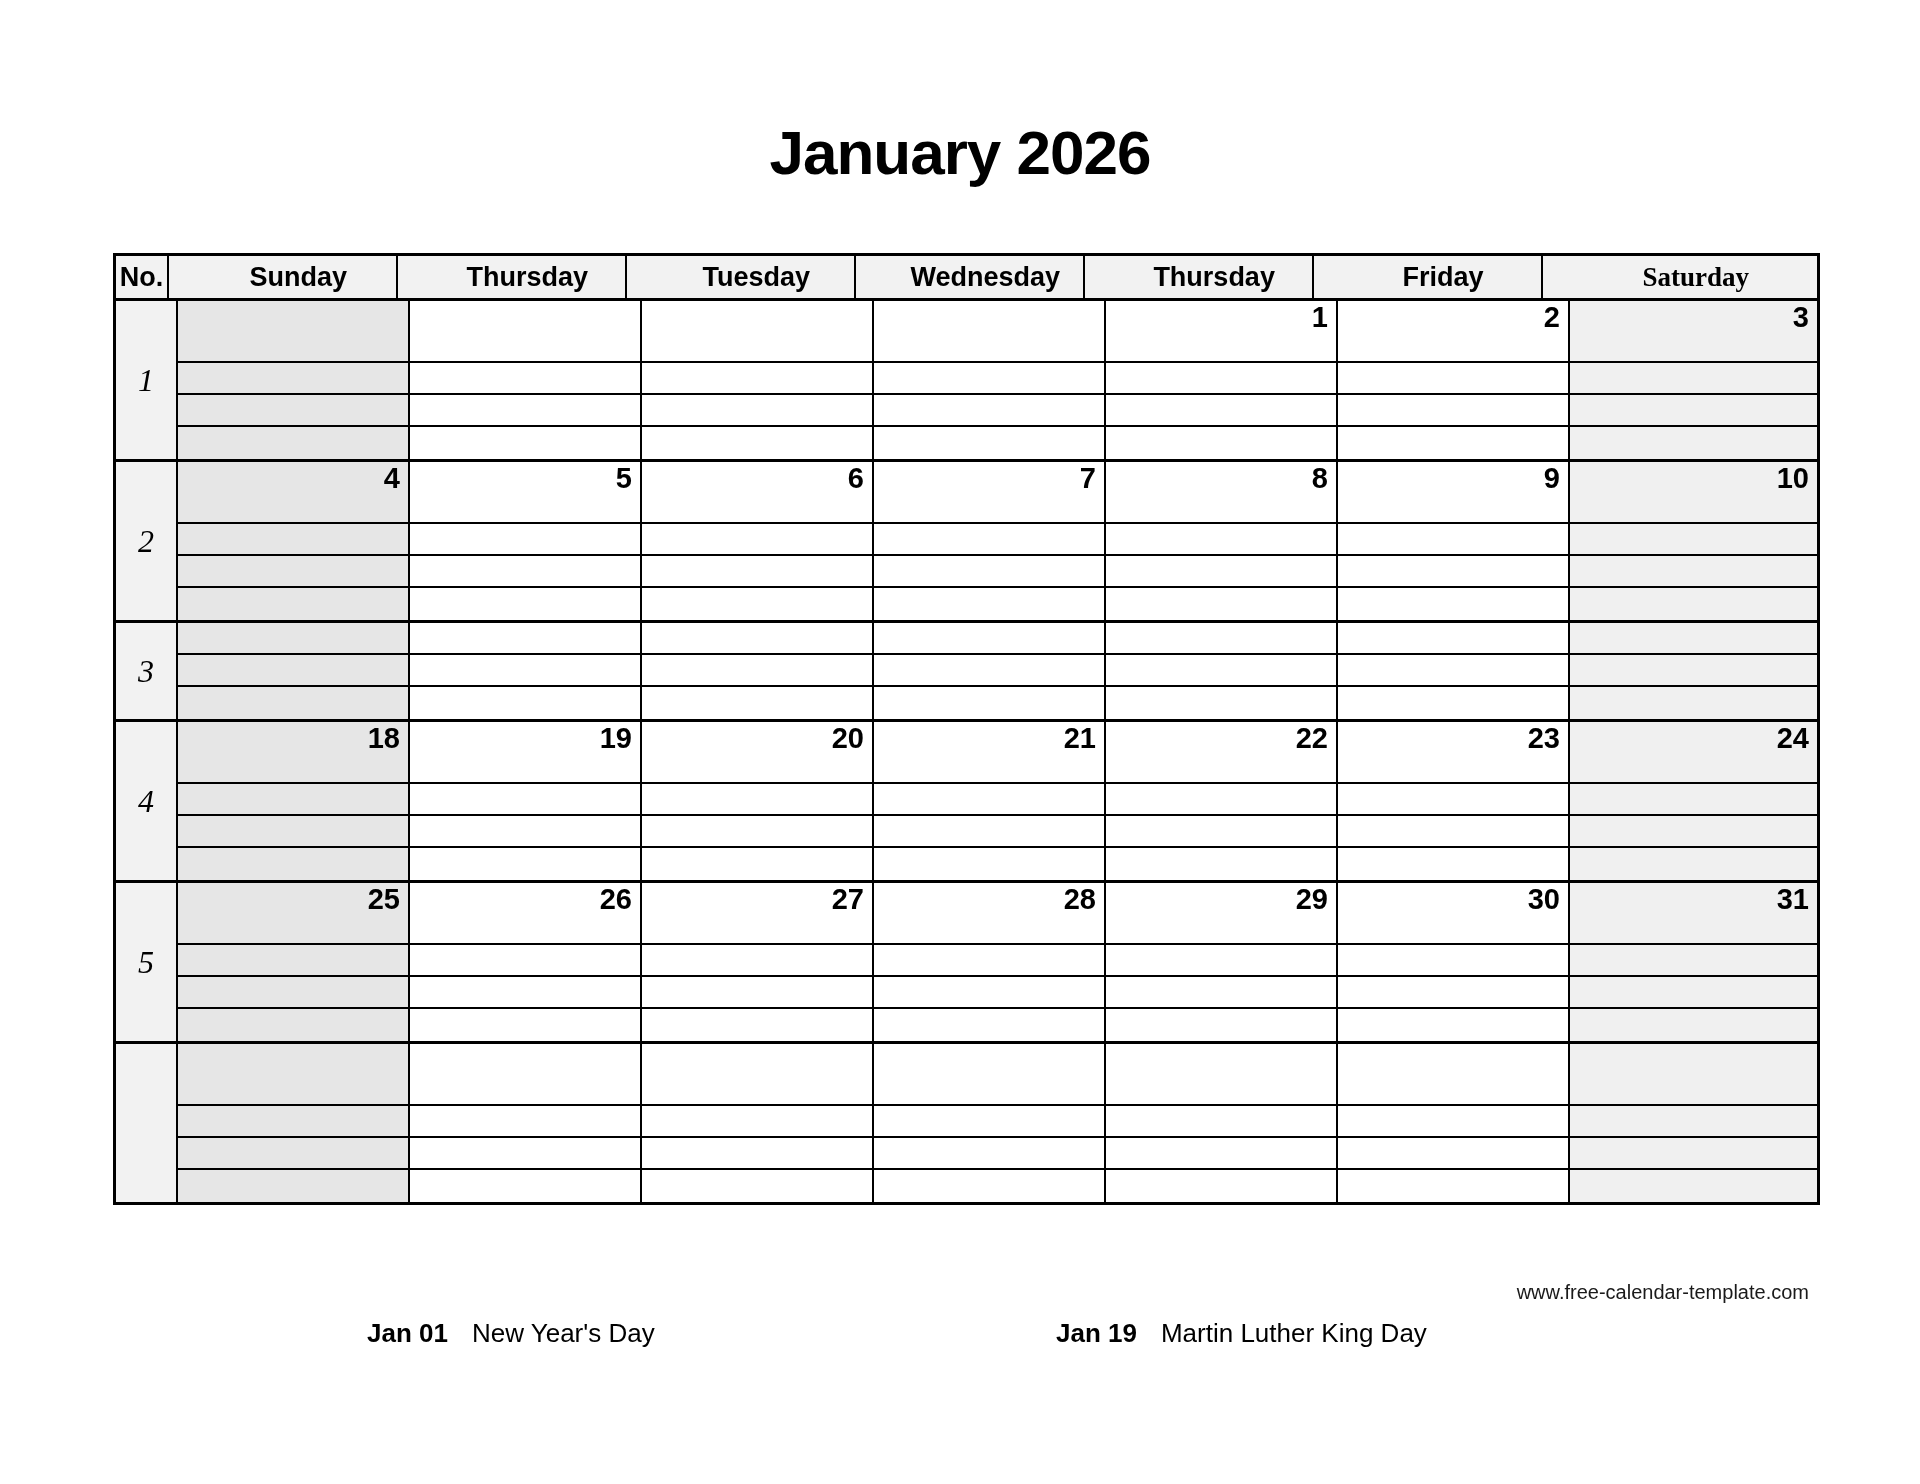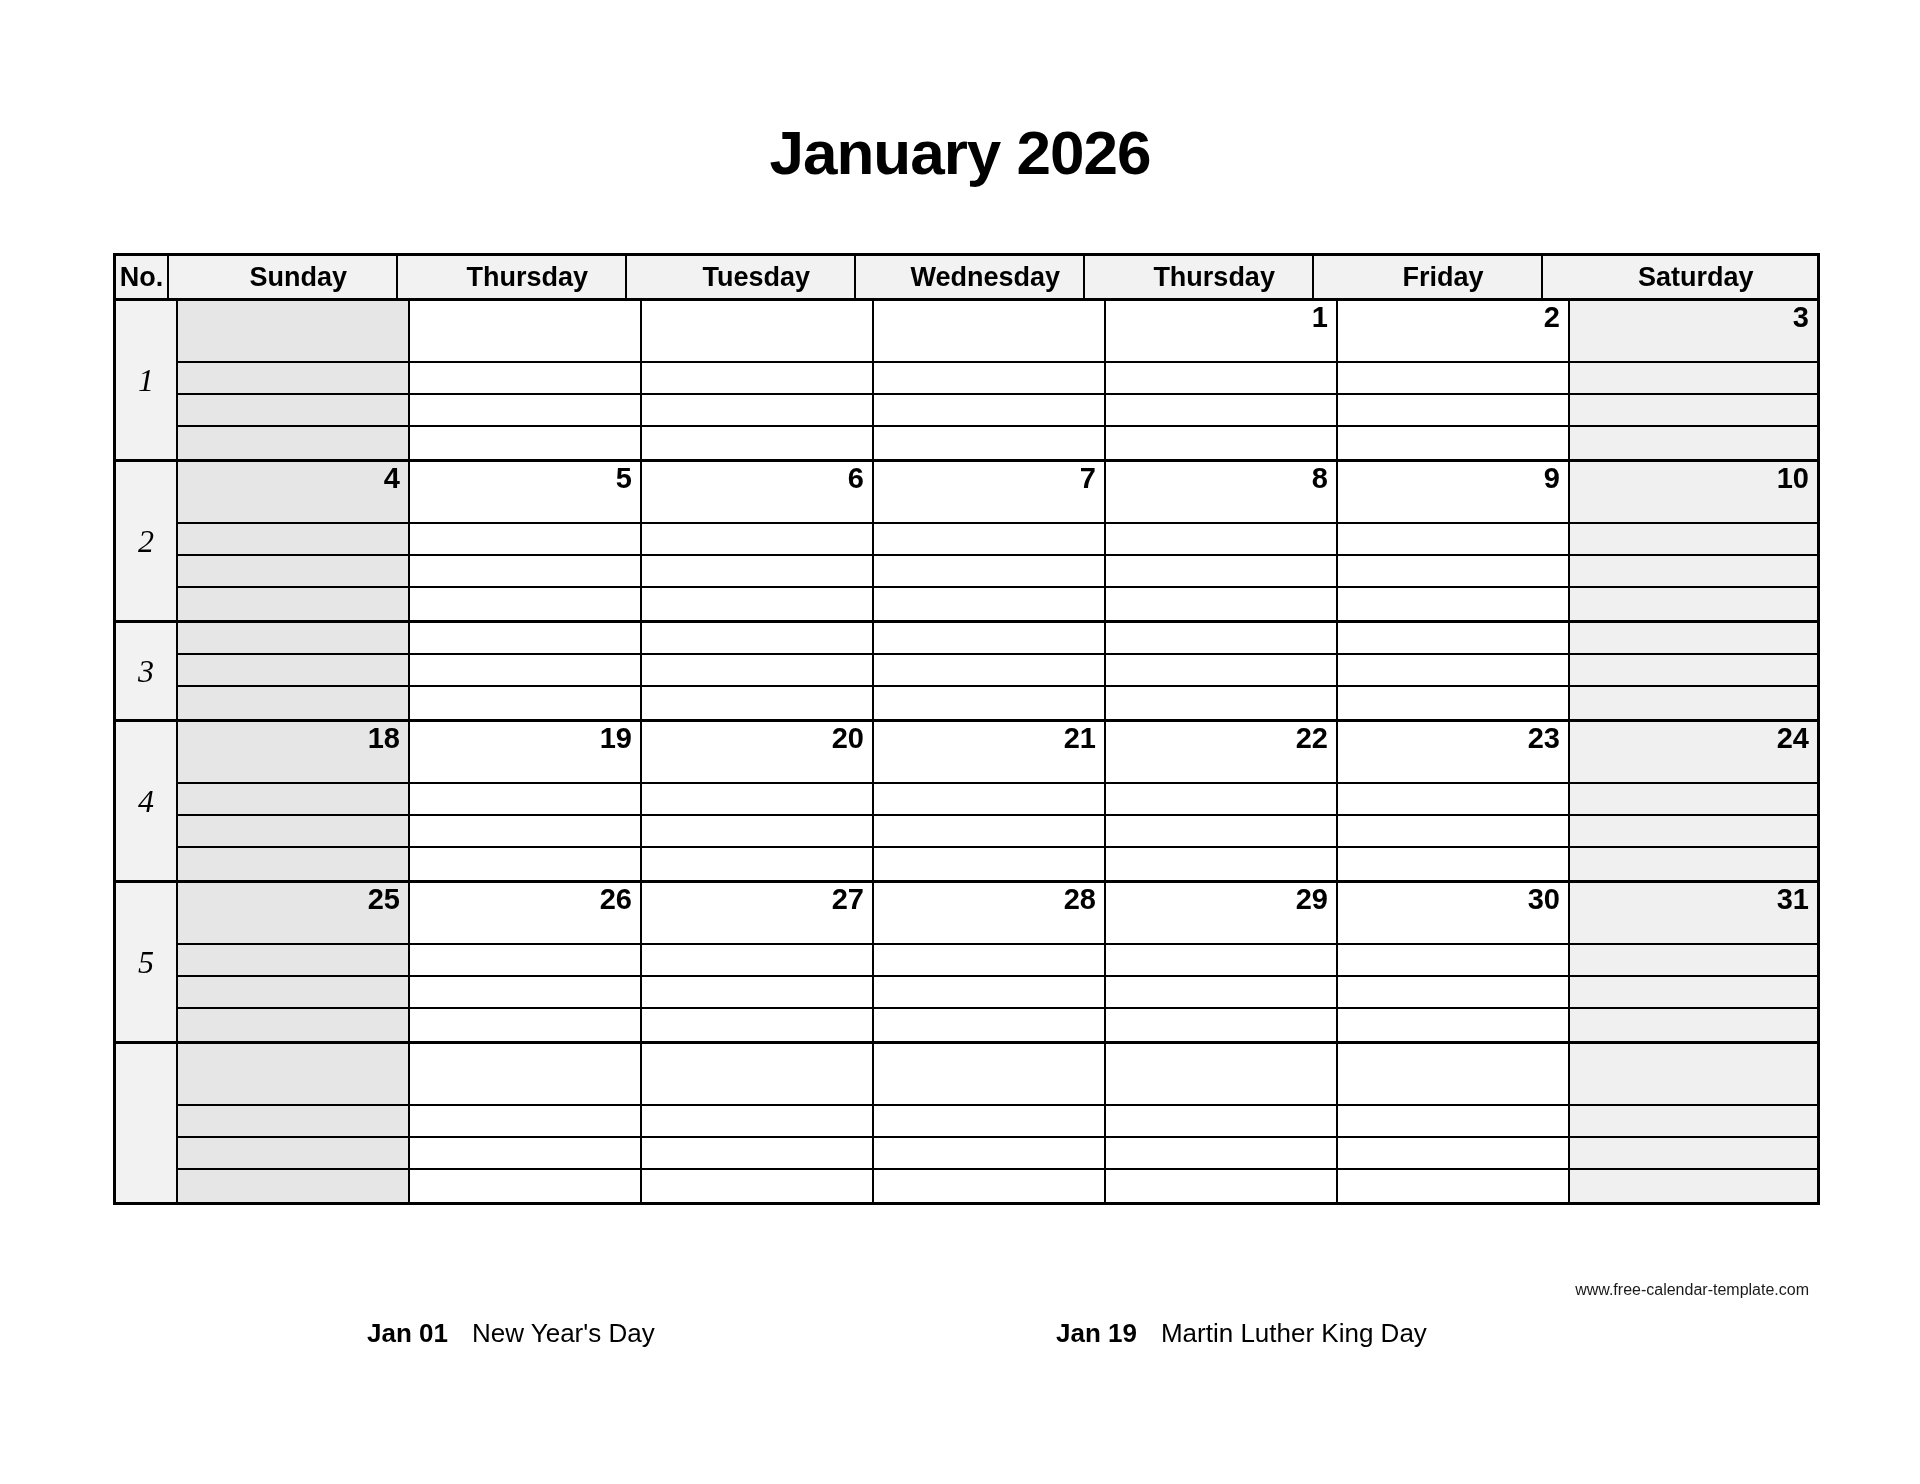--- a/index.html
+++ b/index.html
@@ -32,21 +32,21 @@
   }
   .hcell {
     height:100%;
     display:flex; align-items:center; justify-content:center;
     font-weight:700; font-size:27px;
     border-right:2px solid #000;
     background:#f2f2f2;
   }
   .hcell.no-h { width:62px; }
   .hcell.day-h { width:232px;margin-left:32px; }
-  .hcell.day-h.sat { width:286px; border-right:none; }
+  .hcell.day-h.sat { width:286px; border-right:none;font-family:Liberation Serif, serif; }
   .week-block {
     display:flex;
     border-bottom:3px solid #000;
   }
   .week-block.last { border-bottom:none; }
   .no-cell {
     width:62px;
     background:#f2f2f2;
     border-right:2px solid #000;
     display:flex; align-items:center; justify-content:center;
@@ -71,21 +71,21 @@
     font-weight:700; font-size:29px; line-height:1.1;
   }
   .note-row .dcell {
     height:32px;
     border-bottom:2px solid #000;
   }
   .note-row.lastnote .dcell { border-bottom:none; }
   
   .website {
     position:absolute; top:1281px; right:111px;
-    font-size:16px; color:#1a1a1a;
+    font-size:20px; color:#1a1a1a;
   }
   .holiday {
     position:absolute; top:1318px;
     display:flex; align-items:baseline; gap:24px;
     font-size:26px;
     margin-left:39px;
   }
   .holiday.h1 { left:328px; }
   .holiday.h2 { left:1017px; }
   .holiday .hdate { font-weight:700; }

